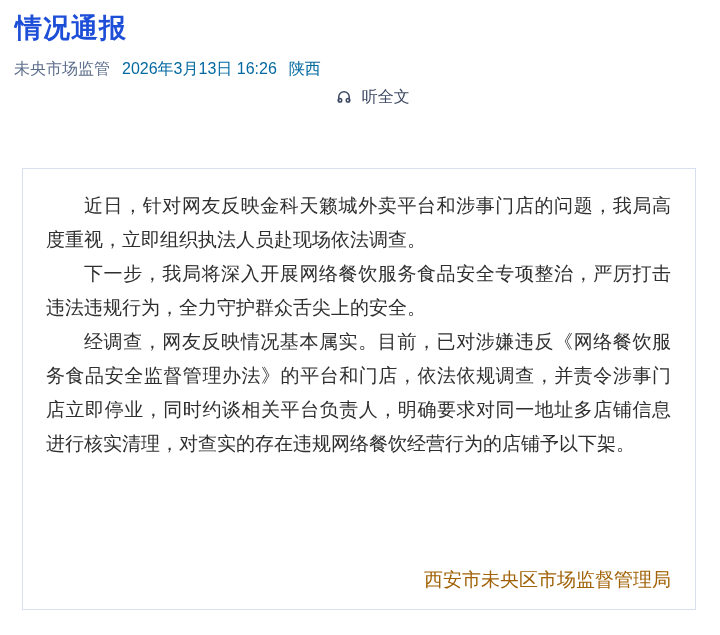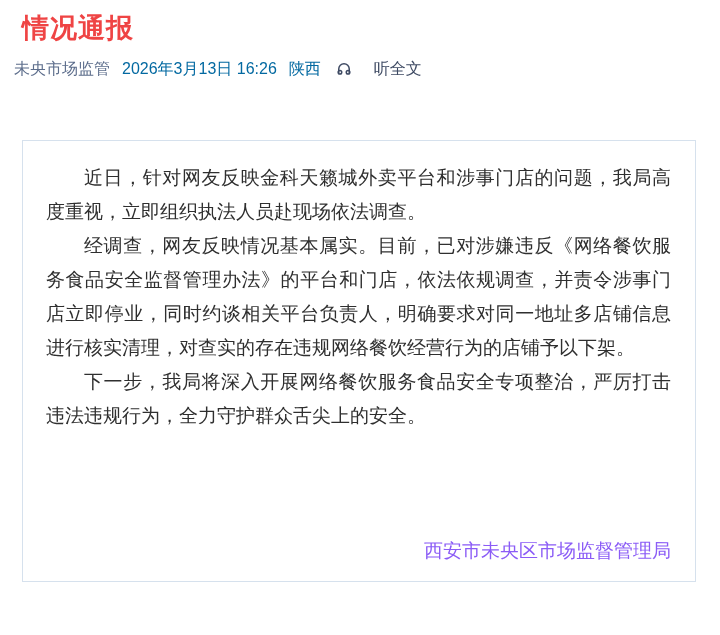--- a/index.html
+++ b/index.html
@@ -7,49 +7,50 @@
     padding: 0;
     background: #ffffff;
   }
   body {
     width: 720px;
     height: 635px;
     overflow: hidden;
     font-family: "Liberation Sans", sans-serif;
   }
   .page-title {
-    margin: 12px 0 0 22px;
+    margin: 12px 0 0 15px;
     font-size: 27px;
     line-height: 33px;
     font-weight: bold;
-    color: #ef4444;
+    color: #1d4ed8;
     letter-spacing: 1px;
   }
   .meta-row {
     display: flex;
     align-items: flex-start;
     gap: 12px;
     margin: 13px 0 0 14px;
     font-size: 16px;
     line-height: 22px;
   }
   .publisher {
     color: #5d6e8c;
     cursor: pointer;
   }
   .meta-muted {
     color: #0369a1;
   }
   .listen-btn {
     display: inline-flex;
     align-items: center;
-    gap: 21px;
+    gap: 9px;
     color: #3e4a63;
     cursor: pointer;
     margin-left: 2px;
+    margin-top: 28px;
   }
   .listen-btn svg {
     display: block;
   }
   .notice-box {
     box-sizing: border-box;
     width: 674px;
     margin: 60px 0 0 22px;
     border: 1px solid #d6e1ed;
     padding: 20px 24px 10px 23px;
@@ -63,24 +64,24 @@
     color: #2f2f2f;
     text-indent: 2em;
     text-align: justify;
   }
   .signature {
     margin-top: 100px;
     text-align: right;
   }
   .signature p {
     margin: 0;
-    font-family: Liberation Mono, monospace;
+    font-family: Liberation Serif, serif;
     font-size: 19px;
     line-height: 38px;
-    color: #8b5cf6;
+    color: #a16207;
   }
 </style>
 </head>
 <body>
 
 <div class="page">
 
   <h1 class="page-title">情况通报</h1>
 
   <div class="meta-row">
@@ -92,21 +93,21 @@
         <path d="M5 17v-5a7 7 0 0 1 14 0v5"></path>
         <circle cx="6.6" cy="16.4" r="2.4"></circle>
         <circle cx="17.4" cy="16.4" r="2.4"></circle>
       </svg>
       <span>听全文</span>
     </span>
   </div>
 
   <div class="notice-box">
     <p class="body-para">近日，针对网友反映金科天籁城外卖平台和涉事门店的问题，我局高度重视，立即组织执法人员赴现场依法调查。</p>
+    <p class="body-para">下一步，我局将深入开展网络餐饮服务食品安全专项整治，严厉打击违法违规行为，全力守护群众舌尖上的安全。</p>
     <p class="body-para">经调查，网友反映情况基本属实。目前，已对涉嫌违反《网络餐饮服务食品安全监督管理办法》的平台和门店，依法依规调查，并责令涉事门店立即停业，同时约谈相关平台负责人，明确要求对同一地址多店铺信息进行核实清理，对查实的存在违规网络餐饮经营行为的店铺予以下架。</p>
-    <p class="body-para">下一步，我局将深入开展网络餐饮服务食品安全专项整治，严厉打击违法违规行为，全力守护群众舌尖上的安全。</p>
 
     <div class="signature">
       <p>西安市未央区市场监督管理局</p>
     </div>
   </div>
 
 </div>
 
 </body></html>

